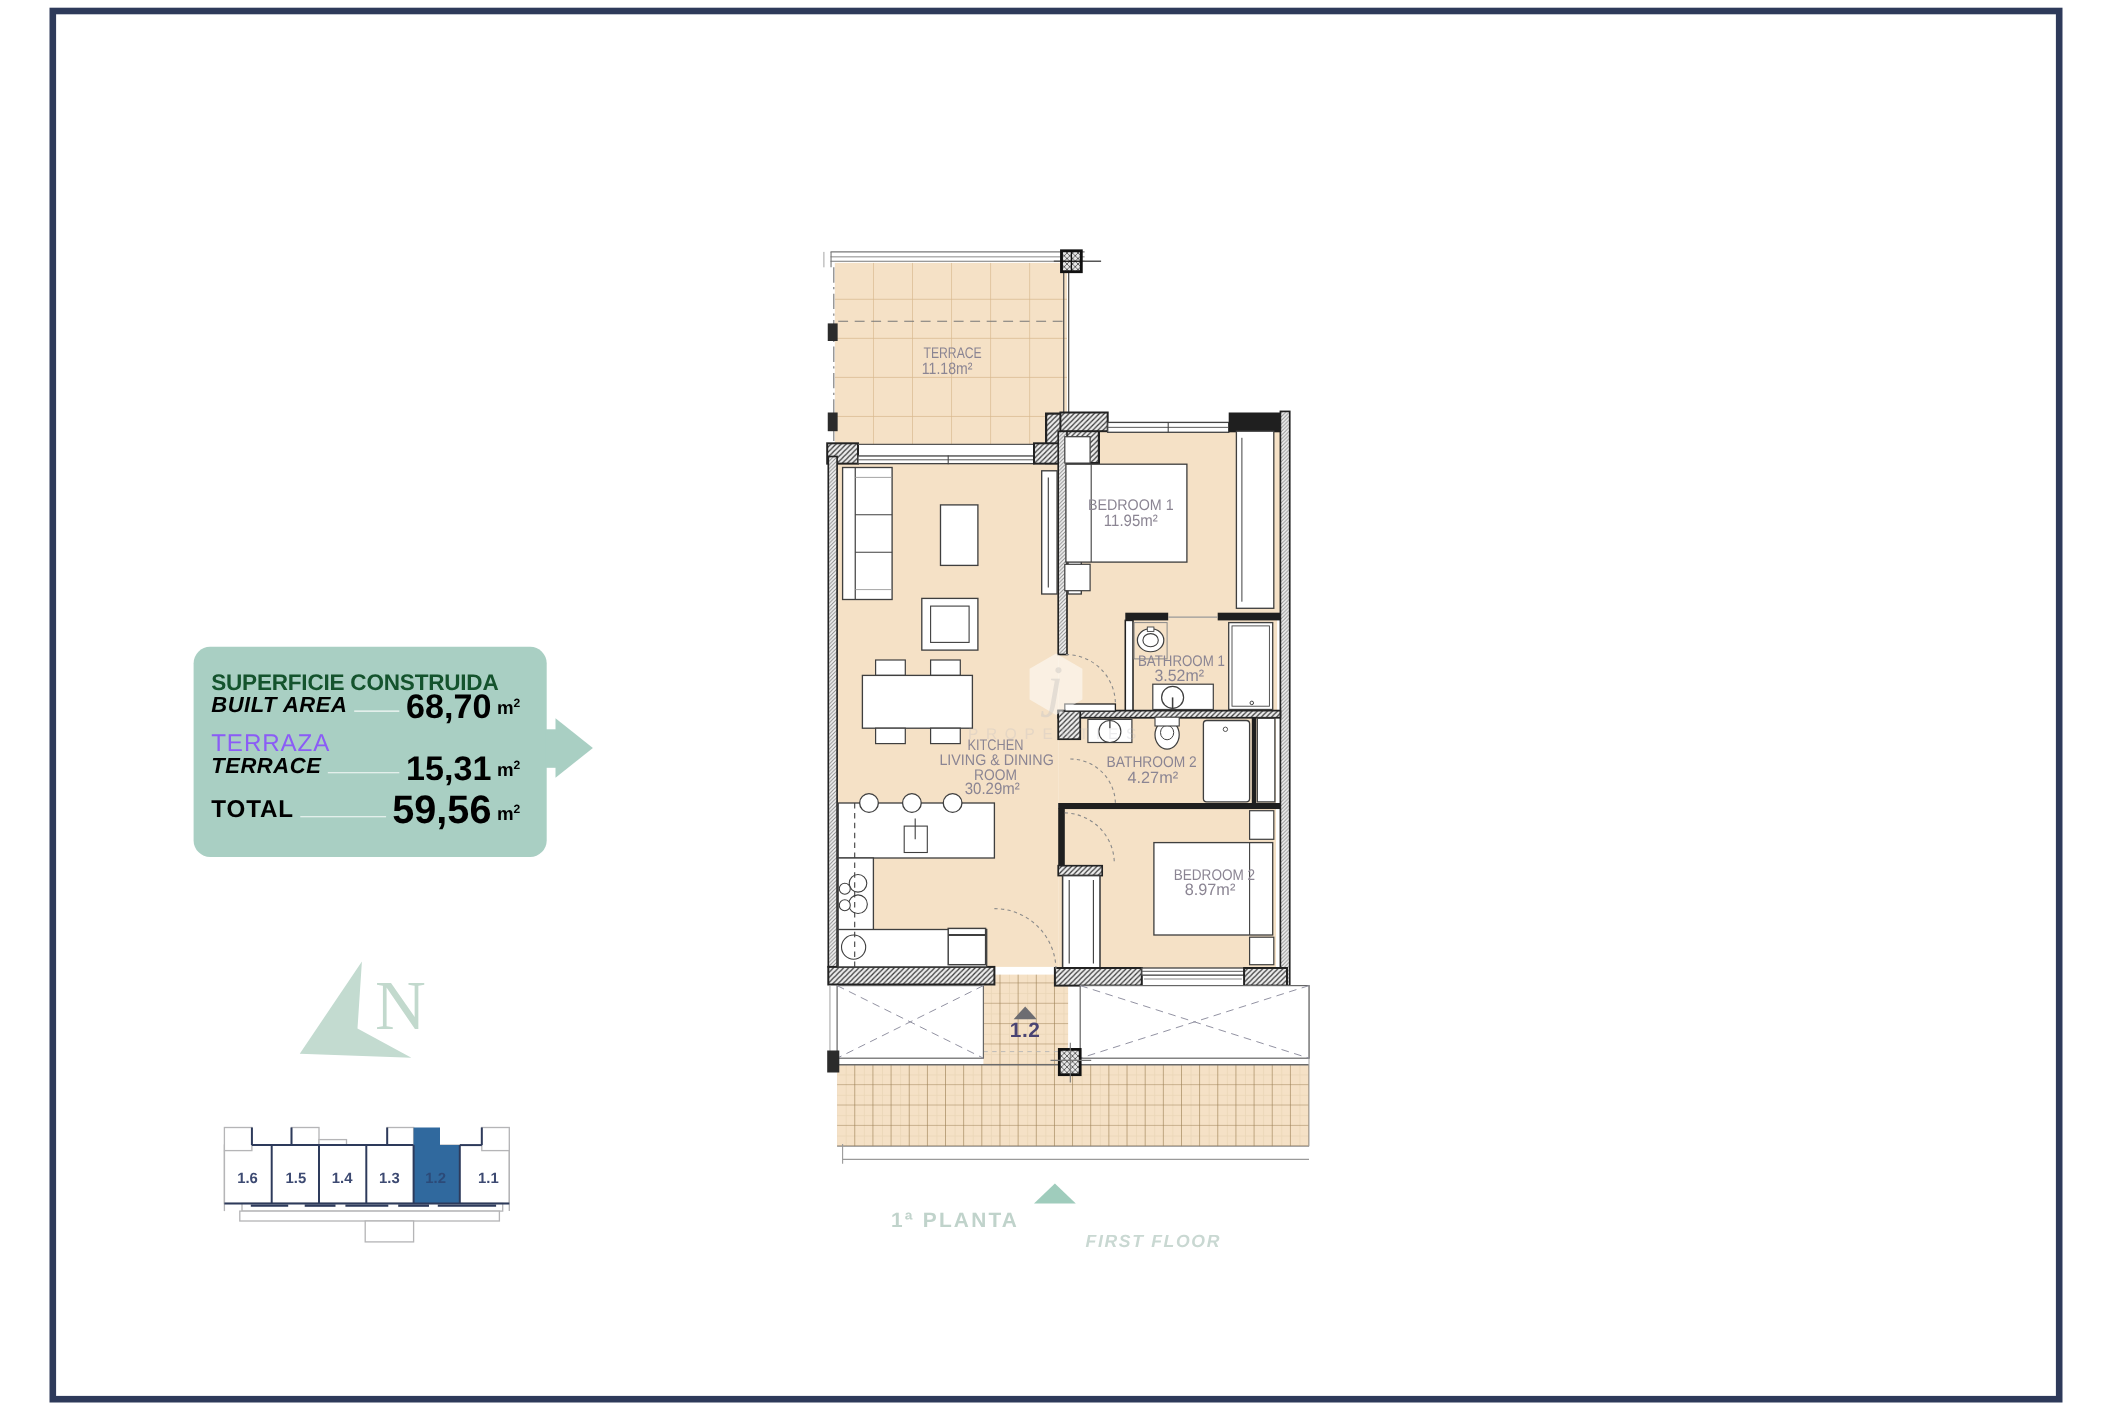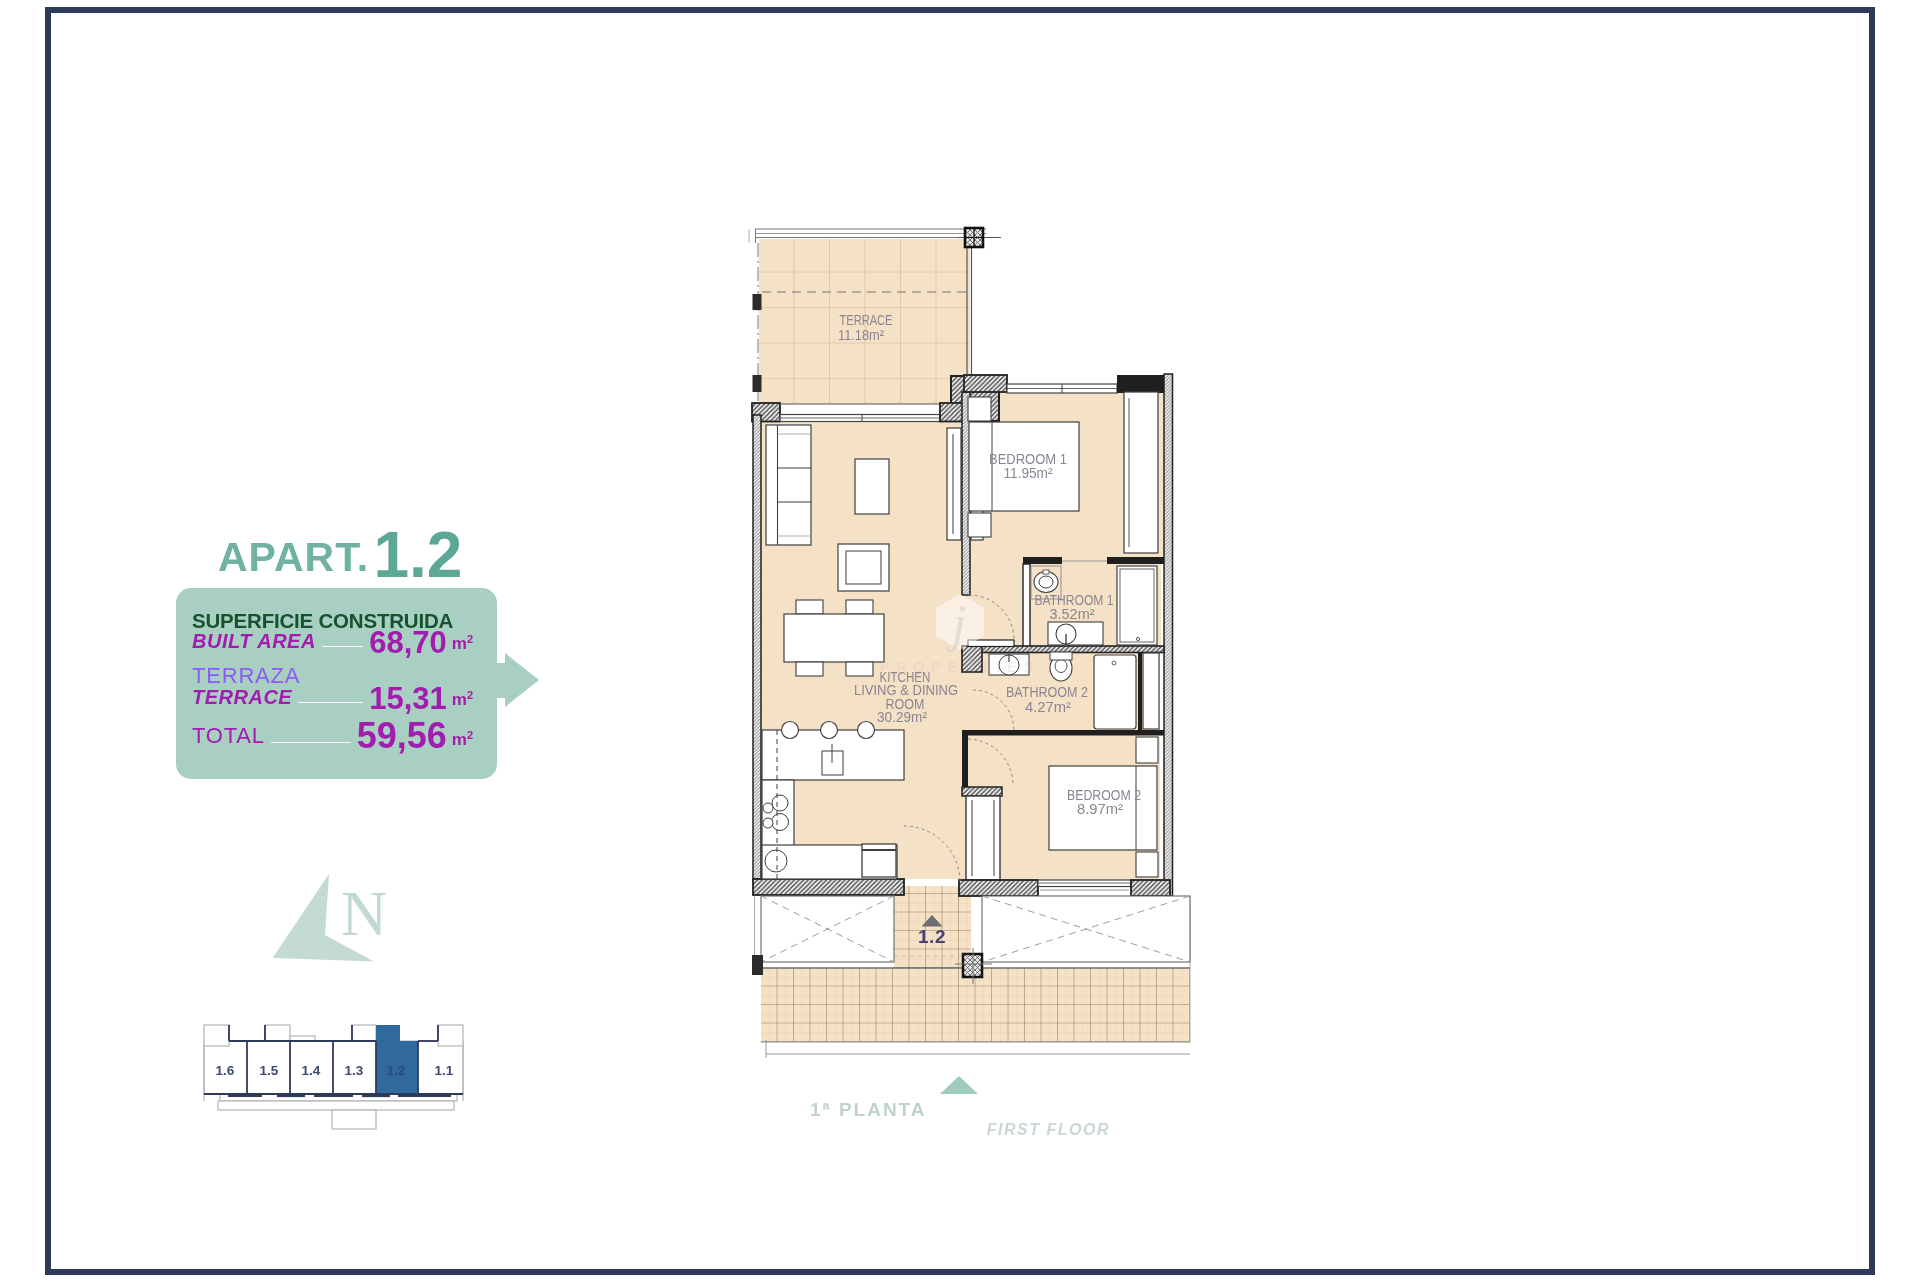--- a/index.html
+++ b/index.html
@@ -7,38 +7,37 @@
   .page{position:relative;width:1920px;height:1280px;background:#ffffff;}
   .frame{position:absolute;left:45px;top:7px;width:1818px;height:1256px;border:6px solid #2e3a5a;}
   .abs{position:absolute;}
   .title{position:absolute;left:218px;top:534px;width:400px;white-space:nowrap;}
   .title .ap{font-size:41px;font-weight:bold;color:#6fb2a1;letter-spacing:1px;vertical-align:baseline;}
   .title .num{font-size:64px;font-weight:bold;color:#5ca795;letter-spacing:0px;vertical-align:-6px;line-height:0;}
   .infobox{position:absolute;left:176px;top:588px;width:321px;height:191px;background:#a9cfc3;border-radius:15px;}
   .arrowtail{position:absolute;left:496px;top:663px;width:10px;height:35px;background:#a9cfc3;}
   .arrowtip{position:absolute;left:505px;top:653px;width:0;height:0;border-top:27px solid transparent;border-bottom:27px solid transparent;border-left:34px solid #a9cfc3;}
   .ib-t1{position:absolute;left:192px;top:609px;font-size:20.5px;font-weight:bold;color:#14532d;letter-spacing:-0.2px;}
-  .row{position:absolute;left:192px;width:281px;display:flex;align-items:flex-end;color:#a21caf;justify-content:space-between;}
+  .row{position:absolute;left:192px;width:281px;display:flex;align-items:flex-end;color:#000000;justify-content:space-between;}
   .row .lab{font-style:italic;font-size:20px;font-weight:bold;letter-spacing:0.5px;padding-bottom:2px;}
-  .row .lab2{font-size:22px;font-weight:normal;letter-spacing:0.8px;padding-bottom:2px;}
+  .row .lab2{font-size:22px;font-weight:bold;letter-spacing:0.8px;padding-bottom:2px;}
   .row .line{flex:1;border-bottom:1.6px solid rgba(255,255,255,0.9);margin:0 6px 8px 6px;}
   .row .val{font-size:31px;font-weight:bold;letter-spacing:0px;line-height:0.82;}
   .row .valbig{font-size:36px;font-weight:bold;line-height:0.8;}
   .row .unit{font-size:17px;font-weight:bold;padding-bottom:1px;margin-left:5px;}
   .row sup{font-size:11px;vertical-align:6px;}
   .terr{position:absolute;left:192px;top:663px;font-size:22px;font-weight:normal;color:#8b5cf6;letter-spacing:0.8px;}
   .planta1{position:absolute;left:810px;top:1099px;width:300px;text-align:left;font-size:19px;font-weight:bold;letter-spacing:2px;color:#c0d3cb;}
   .planta2{position:absolute;left:810px;top:1121px;width:300px;text-align:right;font-size:16px;font-weight:bold;font-style:italic;letter-spacing:1.5px;color:#c9d8d2;}
 </style>
 </head>
 <body>
 <div class="page">
   <div class="frame"></div>
 
-  <div class="title"><span class="ap">APART.</span> <span class="num">1.2</span></div>
 
   <div class="infobox"></div>
   <div class="arrowtail"></div>
   <div class="arrowtip"></div>
   <div class="ib-t1">SUPERFICIE CONSTRUIDA</div>
   <div class="row" style="top:630px;">
     <span class="lab">BUILT AREA</span>
       <span class="line"></span>
       <span class="val">68,70</span>
       <span class="unit">m<sup>2</sup></span>

